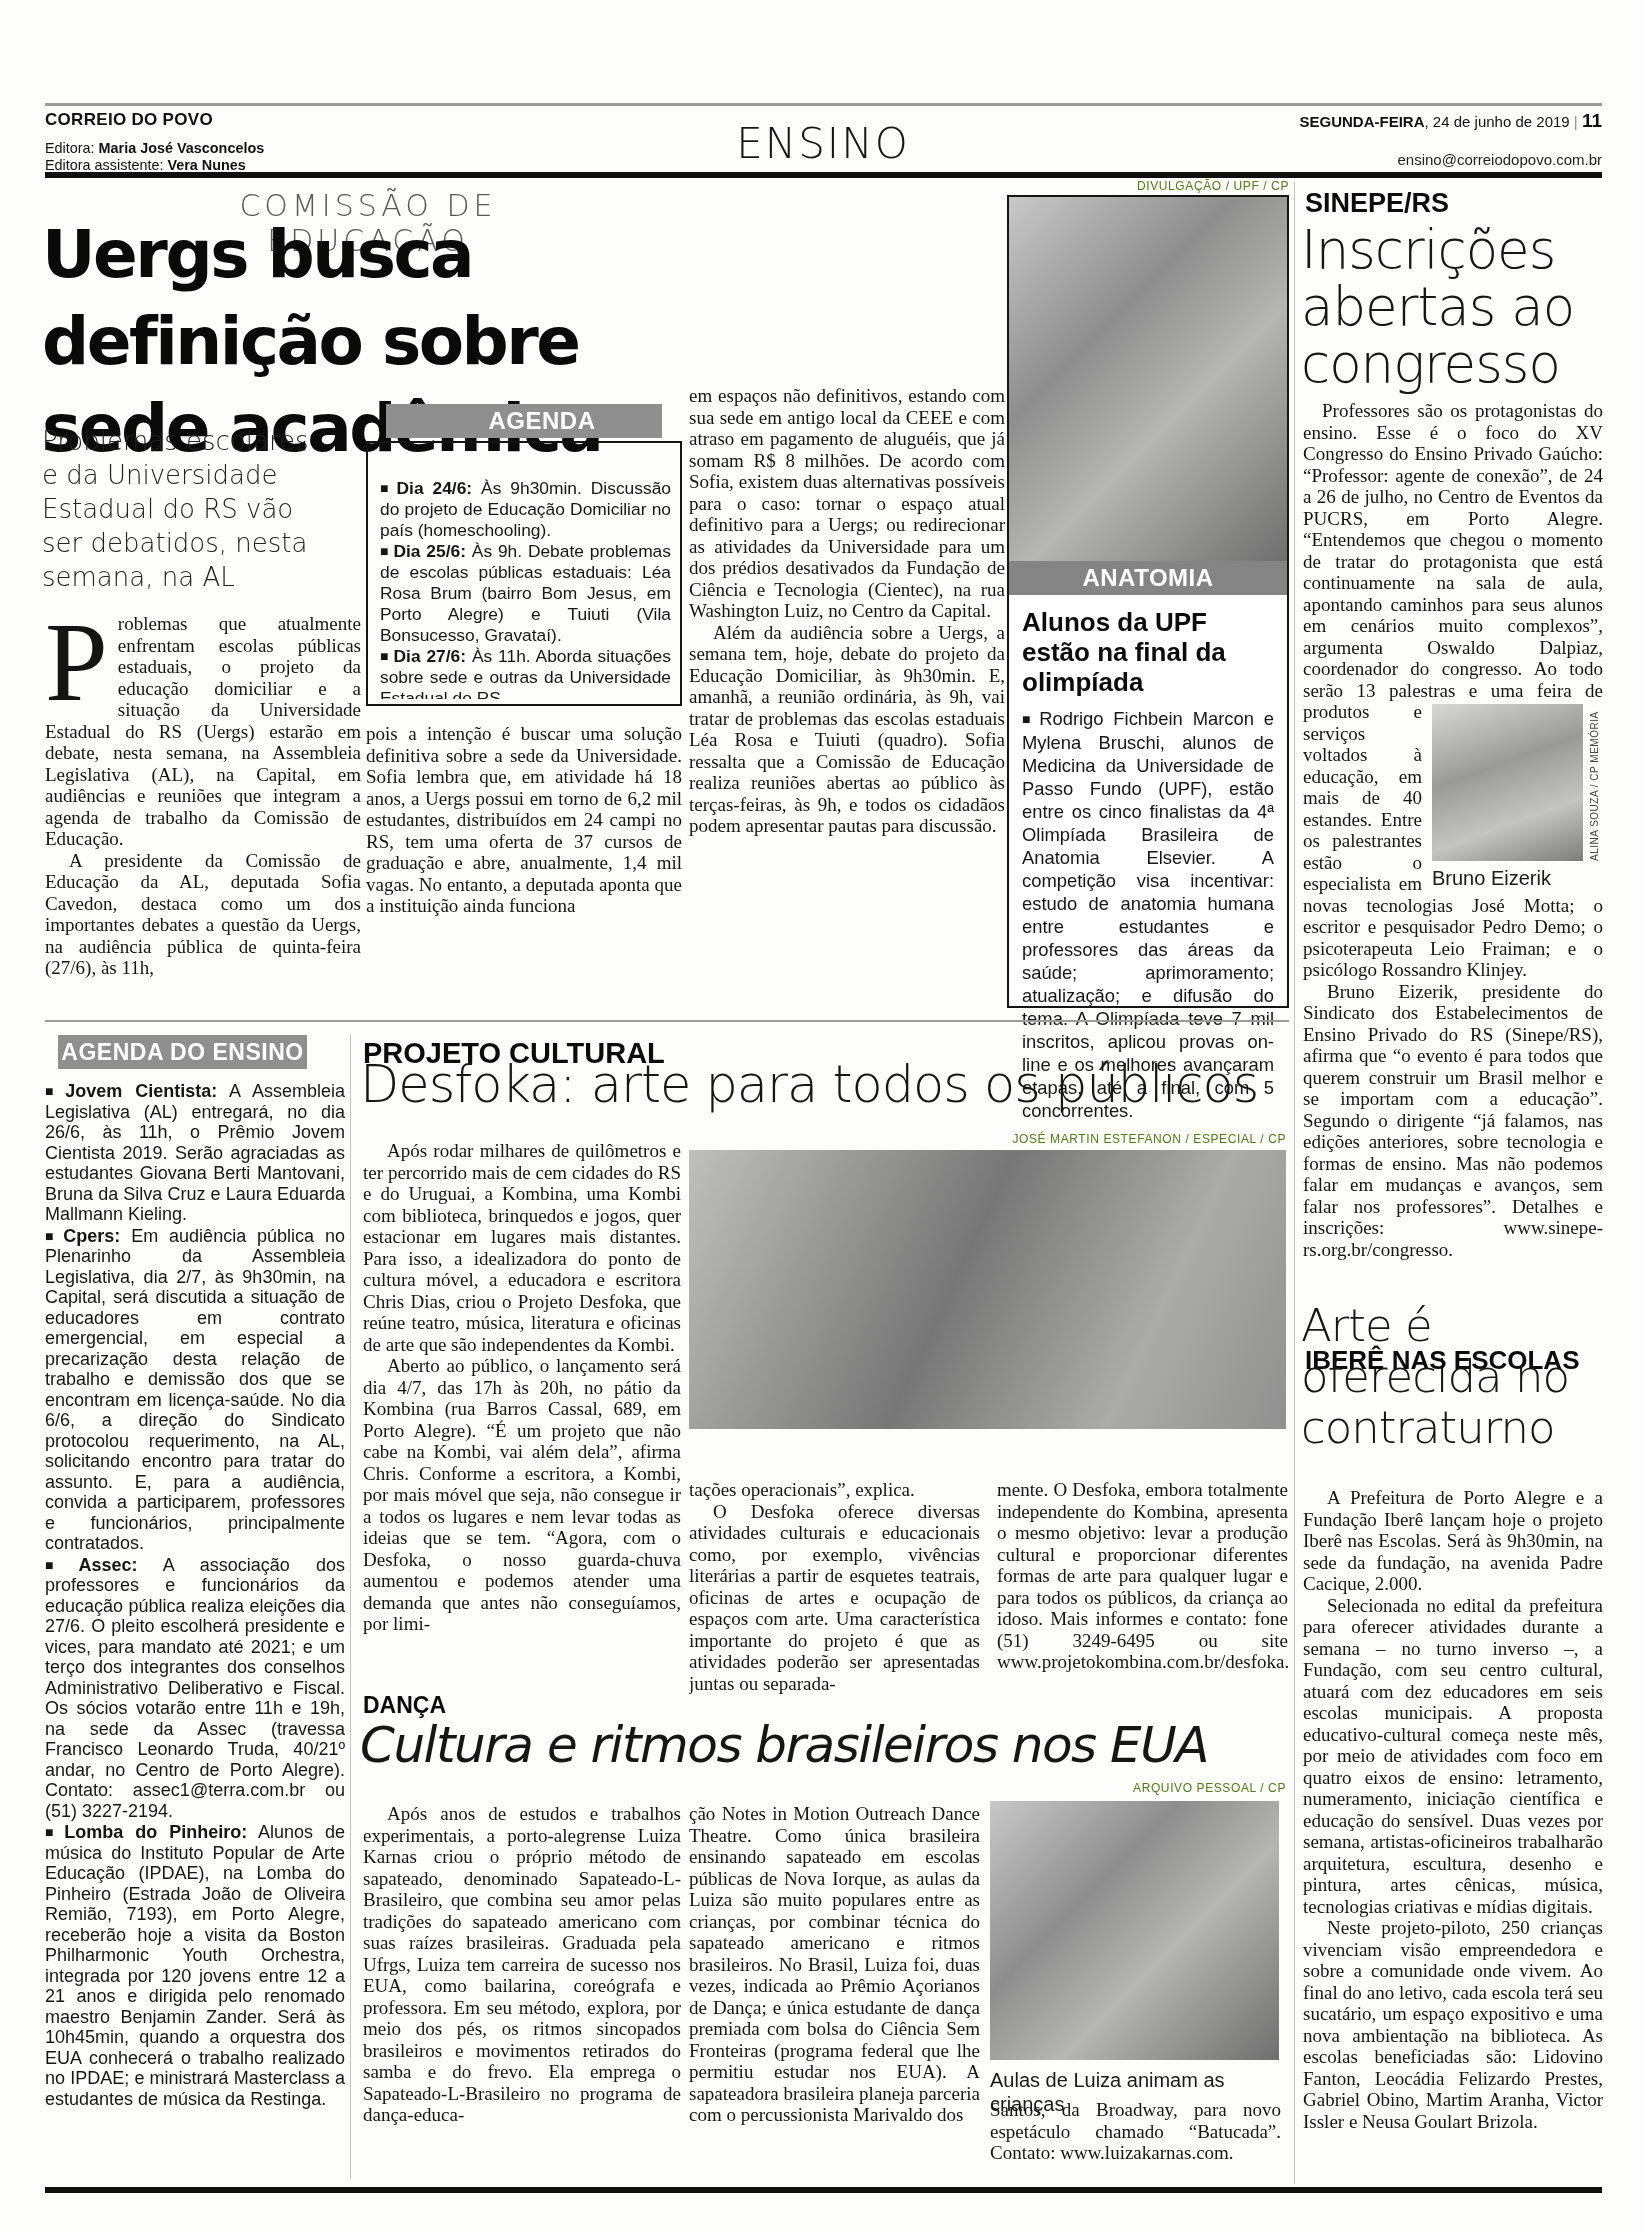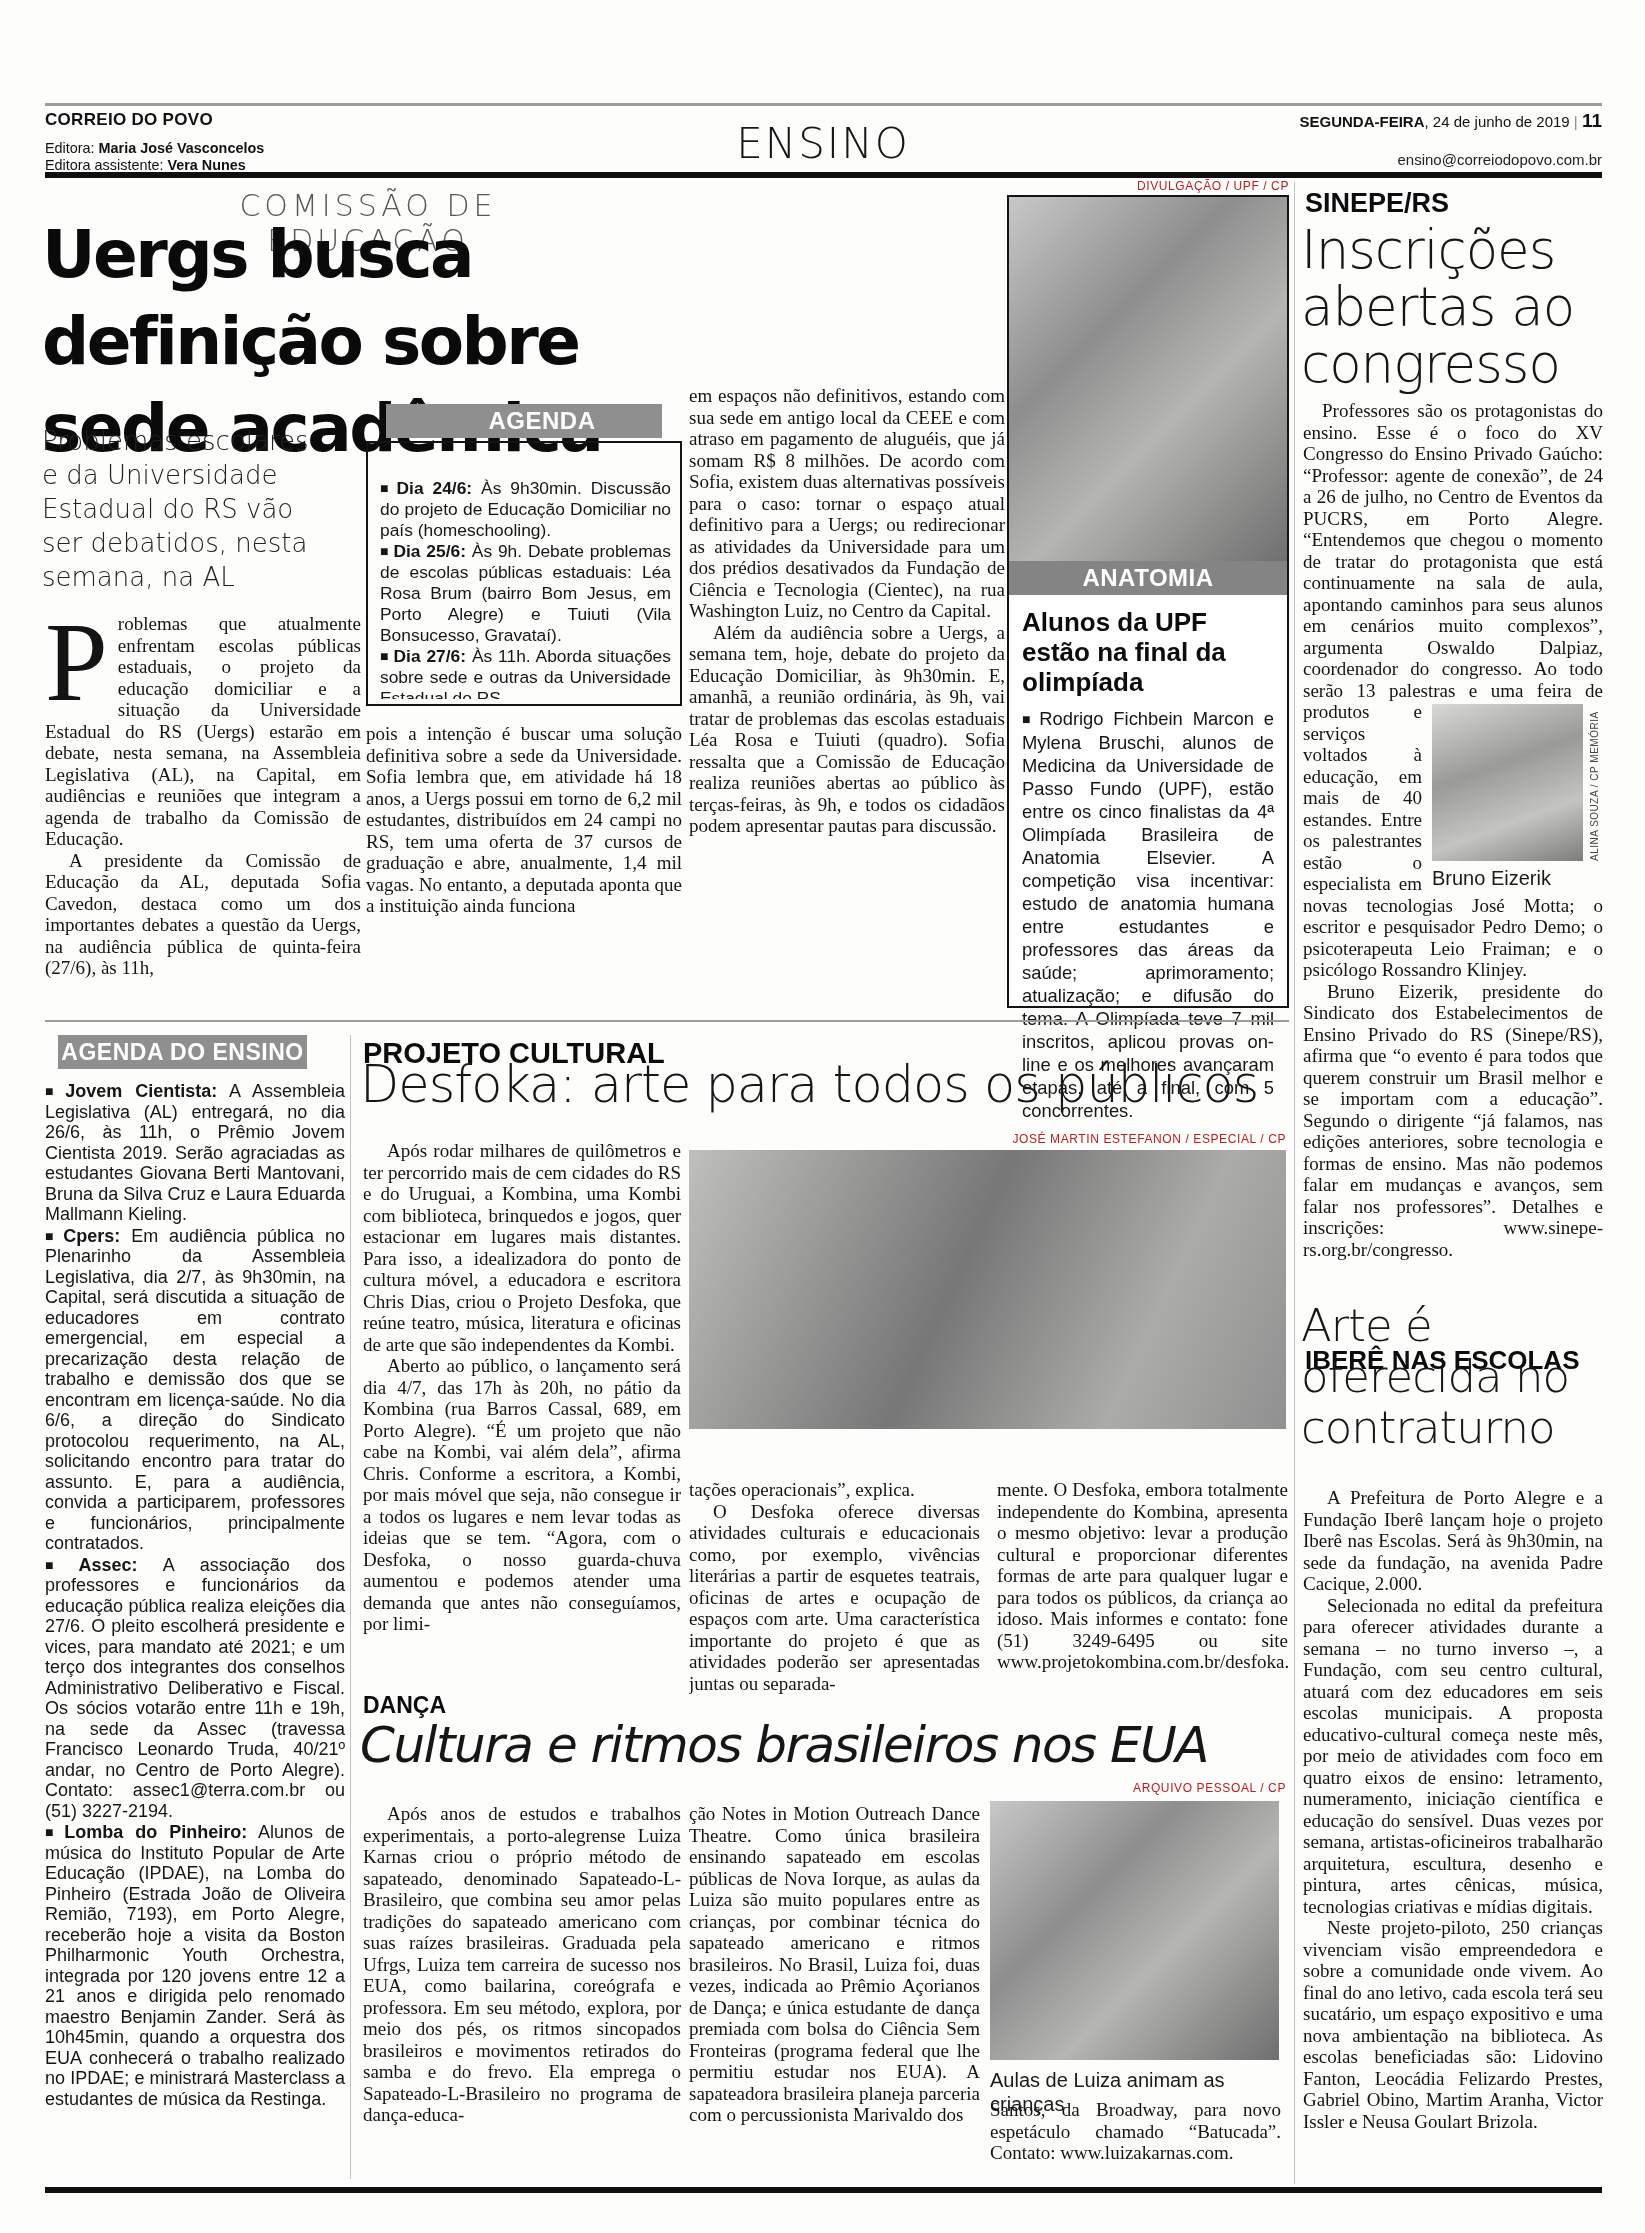--- a/index.html
+++ b/index.html
@@ -10,21 +10,21 @@
   .serif p{margin:0;}
   .sansbody{font-family:"Liberation Sans",sans-serif;font-size:18px;line-height:21px;text-align:justify;color:#161616;hyphens:auto;}
   .sansbody p{margin:0;}
   .sansbody-sm{font-family:"Liberation Sans",sans-serif;font-size:18px;line-height:20.5px;text-align:justify;color:#161616;hyphens:auto;}
   .sansbody-sm p{margin:0 0 1px 0;}
   .ind{text-indent:24px;}
   .b{font-weight:bold;}
   .bullet{font-size:14px;vertical-align:1px;padding-right:4px;}
   .bar{background:#8f8f8f;color:#fff;font-weight:bold;text-align:center;
        font-family:"Liberation Sans",sans-serif;letter-spacing:0.5px;}
-  .credit{font-family:"Liberation Sans",sans-serif;font-size:12px;color:#b91c1c;letter-spacing:0.6px;}
+  .credit{font-family:"Liberation Sans",sans-serif;font-size:12px;color:#4d7c0f;letter-spacing:0.6px;}
   .caption{font-family:"Liberation Sans",sans-serif;font-size:20px;line-height:24px;color:#1a1a1a;}
   .kicker-bold{font-family:"Liberation Sans",sans-serif;font-weight:bold;color:#0c0c0c;}
   .display-light{font-family:"DejaVu Sans",sans-serif;font-weight:200;color:#161616;}
   .headline-black{font-family:"DejaVu Sans",sans-serif;font-weight:800;color:#0a0a0a;}
   .ph{background:linear-gradient(135deg,#c8c8c8 0%,#8e8e8e 35%,#b5b5b3 60%,#6f6f6f 100%);}
   .ph2{background:linear-gradient(160deg,#d8d8d6 0%,#9a9a98 40%,#c4c4c2 70%,#7d7d7b 100%);}
   .ph3{background:linear-gradient(115deg,#bfbfbd 0%,#777 45%,#ababa9 75%,#909090 100%);}
   .rule{background:#0f0f0f;}
   .rule-gray{background:#9c9c9c;}
   .vrule{background:#c2c2c2;width:1px;}

